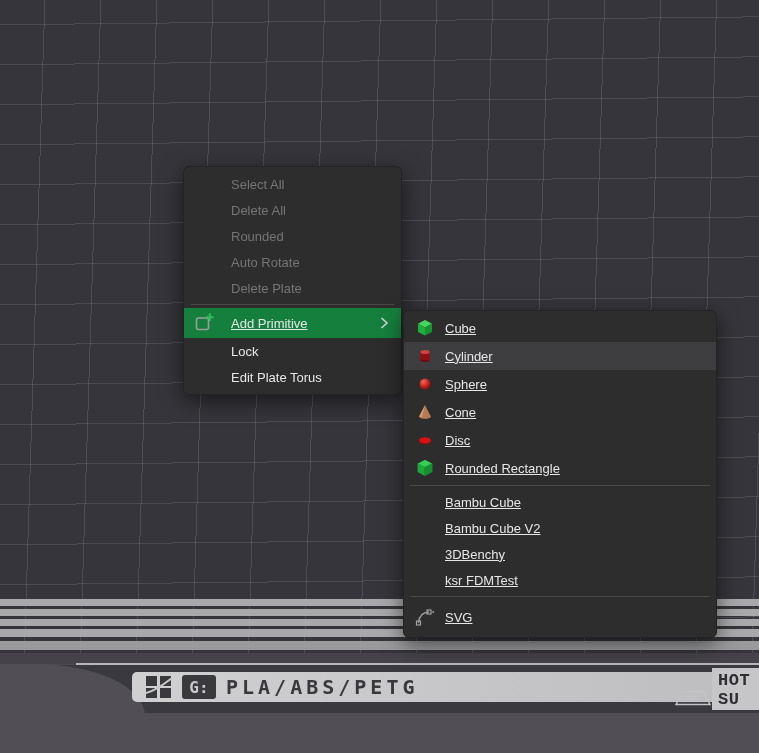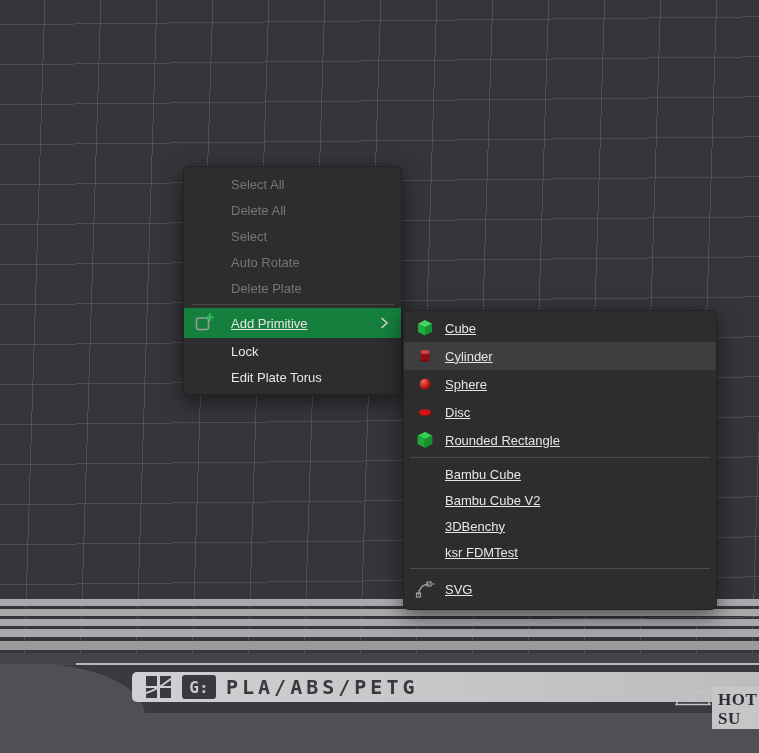--- a/index.html
+++ b/index.html
@@ -40,24 +40,24 @@
     width:34px;height:24px;flex:0 0 auto;background:#3a393e;border-radius:3px;
     color:#c9c9cb;font-weight:bold;font-size:16px;display:flex;align-items:center;justify-content:center;
     font-family:"DejaVu Sans Mono",monospace;
   }
   .np-text{
     font-family:"DejaVu Sans Mono",monospace;font-weight:bold;font-size:20px;
     letter-spacing:4px;color:#39383d;white-space:nowrap;
   }
   .hot-icon{position:absolute;left:673px;top:689px;width:40px;height:17px;}
   .hot-label{
-    position:absolute;left:712px;top:687px;width:47px;height:42px;background:#c6c6c9;
+    position:absolute;left:712px;top:668px;width:47px;height:42px;background:#c6c6c9;
     color:#2e2d32;font-weight:bold;font-size:17px;line-height:19px;
     padding:3px 0 0 6px;box-sizing:border-box;letter-spacing:0.5px;
-    font-family:Liberation Serif, serif;
+    font-family:Liberation Mono, monospace;
   }
   
   .menu{
     position:absolute;background:#2d2d2d;border:1px solid #232323;border-radius:6px;
     box-shadow:0 6px 22px rgba(0,0,0,0.55);
     font-size:13px;color:#e6e6e6;box-sizing:border-box;padding:4px 0;
   }
   .main-menu{left:183px;top:166px;width:219px;}
   .sub-menu{left:403px;top:310px;width:314px;padding:3px 0;}
   .mi{display:flex;align-items:center;position:relative;cursor:default;}
@@ -118,21 +118,21 @@
   </div>
 
   <div class="menu main-menu">
     <div class="mi disabled">
       <span class="mi-label">Select All</span>
     </div>
     <div class="mi disabled">
       <span class="mi-label">Delete All</span>
     </div>
     <div class="mi disabled">
-      <span class="mi-label">Select</span>
+      <span class="mi-label">Rounded</span>
     </div>
     <div class="mi disabled">
       <span class="mi-label">Auto Rotate</span>
     </div>
     <div class="mi disabled">
       <span class="mi-label">Delete Plate</span>
     </div>
     <div class="sep"></div>
     <div class="mi ap-row">
       <span class="mi-icon">
@@ -188,20 +188,30 @@
             </radialGradient>
           </defs>
           <circle cx="10" cy="10" r="5.4" fill="url(#gSph)"></circle>
         </svg>
       </span>
       <span class="mi-label">Sphere</span>
     </div>
     <div class="mi">
       <span class="mi-icon">
         <svg viewBox="0 0 20 20" width="20" height="20">
+          <ellipse cx="10" cy="14.4" rx="5.8" ry="2.3" fill="#8a5a3a"></ellipse>
+          <path d="M10,3 L15.8,14.4 A5.8,2.3 0 0 1 4.2,14.4 Z" fill="#b47a53"></path>
+          <path d="M10,3 L4.2,14.4 L7.2,15.6 Z" fill="#cf9a72"></path>
+        </svg>
+      </span>
+      <span class="mi-label">Cone</span>
+    </div>
+    <div class="mi">
+      <span class="mi-icon">
+        <svg viewBox="0 0 20 20" width="20" height="20">
           <ellipse cx="10" cy="11.4" rx="5.8" ry="3" fill="#8d0a0a"></ellipse>
           <ellipse cx="10" cy="10.2" rx="5.8" ry="3" fill="#d81212"></ellipse>
         </svg>
       </span>
       <span class="mi-label">Disc</span>
     </div>
     <div class="mi">
       <span class="mi-icon">
         <svg viewBox="0 0 20 20" width="20" height="20">
           <polygon points="10,2.6 16.6,6.1 10,9.6 3.4,6.1" fill="#36d152" stroke="#36d152" stroke-width="1.6" stroke-linejoin="round"></polygon>

